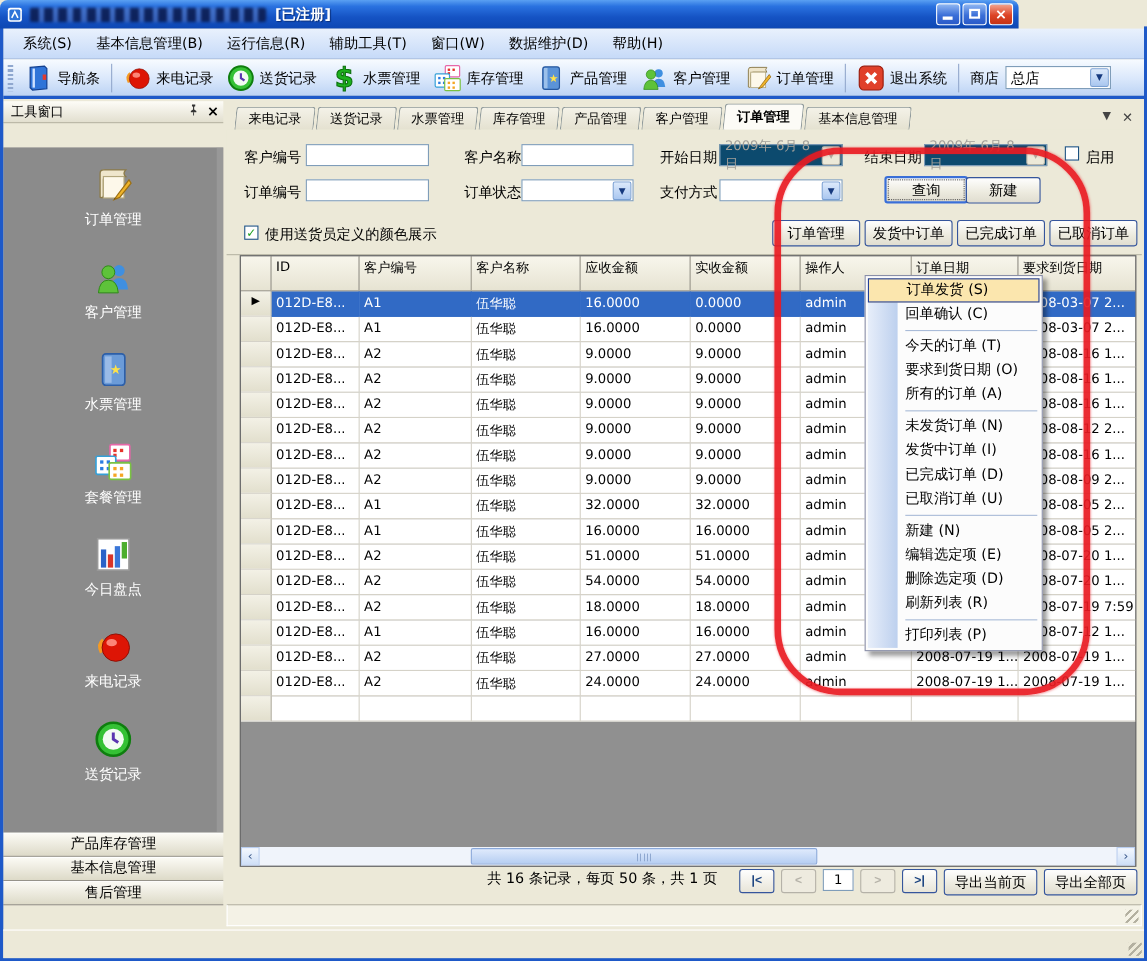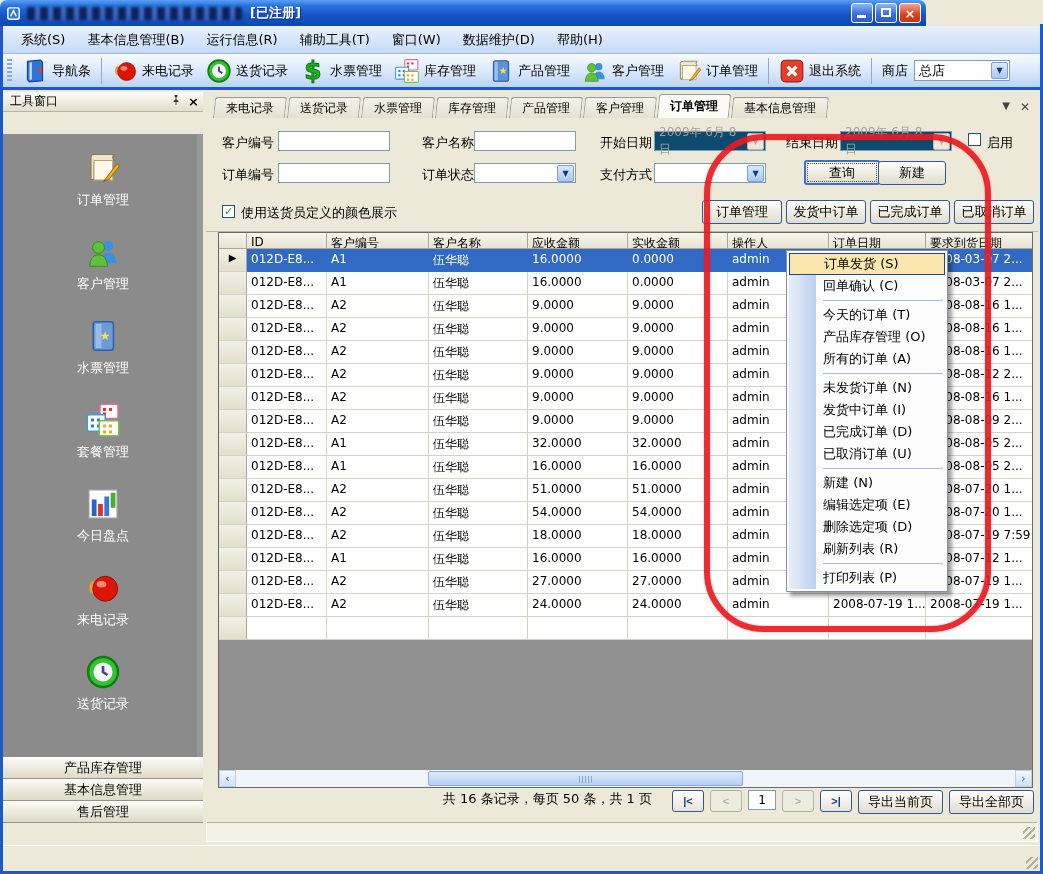--- a/index.html
+++ b/index.html
@@ -88,21 +88,21 @@
   .btn { border:1px solid #35559c; border-radius:3px; background:linear-gradient(180deg,#fefefe,#eceade 60%,#e0ddd0);
     font-size:13px; font-family:"DejaVu Sans",sans-serif; color:#000; text-align:center; }
   .btn.focused { border:2px solid #3a6fd8; outline:1px dotted #555; outline-offset:-4px;margin-left:16px; }
   .chk { position:absolute; width:13px; height:13px; border:1px solid #1c5180; background:#fff; font-size:11px;
     line-height:12px; text-align:center; color:#1fa11f; font-weight:bold; }
   .statusbtns { position:absolute; right:4px; top:82px; display:flex; gap:4px; }
   .statusbtns .btn { width:80px; height:24px; }
   
   .grid { position:absolute; left:218px; top:232px; width:815px; height:556px;
     border:1px solid #696969; background:#909090; overflow:hidden; }
-  .ghead { display:flex; height:16px; }
+  .ghead { display:flex; height:32px; }
   .gh { background:linear-gradient(180deg,#f8f6ec,#e6e3d2); border-right:1px solid #aca899; border-bottom:1px solid #aca899;
     font-size:12px; padding:2px 4px; white-space:nowrap; overflow:hidden; }
   .grow { display:flex; height:23px; background:#fff; }
   .gc { border-right:1px solid #d5d2c8; border-bottom:1px solid #d5d2c8; padding:3px 4px; font-size:12px;
     white-space:nowrap; overflow:hidden; }
   .gsel { background:linear-gradient(180deg,#f3f1e6,#e2dfcd); border-right:1px solid #aca899; border-bottom:1px solid #d5d2c8;
     text-align:center; font-size:10px; line-height:17px; color:#000; }
   .grow.selected .gc { background:#316ac5; color:#fff; border-color:#316ac5; }
   .hscroll { position:absolute; left:0; bottom:0; width:100%; height:17px; background:#f0f4fb; display:flex; }
   .harr { width:17px; height:17px; background:linear-gradient(180deg,#f4f8fe,#cfdff7); border:1px solid #b9cef0;
@@ -659,21 +659,21 @@
 
   <div class="statusbar">
     <span class="grip"></span>
   </div>
 
   <div class="cmenu" id="cmenu">
       <div class="mi hl">订单发货 (S)</div>
       <div class="mi">回单确认 (C)</div>
       <div class="msep"></div>
       <div class="mi">今天的订单 (T)</div>
-      <div class="mi">产品库存管理 (O)</div>
+      <div class="mi">要求到货日期 (O)</div>
       <div class="mi">所有的订单 (A)</div>
       <div class="msep"></div>
       <div class="mi">未发货订单 (N)</div>
       <div class="mi">发货中订单 (I)</div>
       <div class="mi">已完成订单 (D)</div>
       <div class="mi">已取消订单 (U)</div>
       <div class="msep"></div>
       <div class="mi">新建 (N)</div>
       <div class="mi">编辑选定项 (E)</div>
       <div class="mi">删除选定项 (D)</div>

